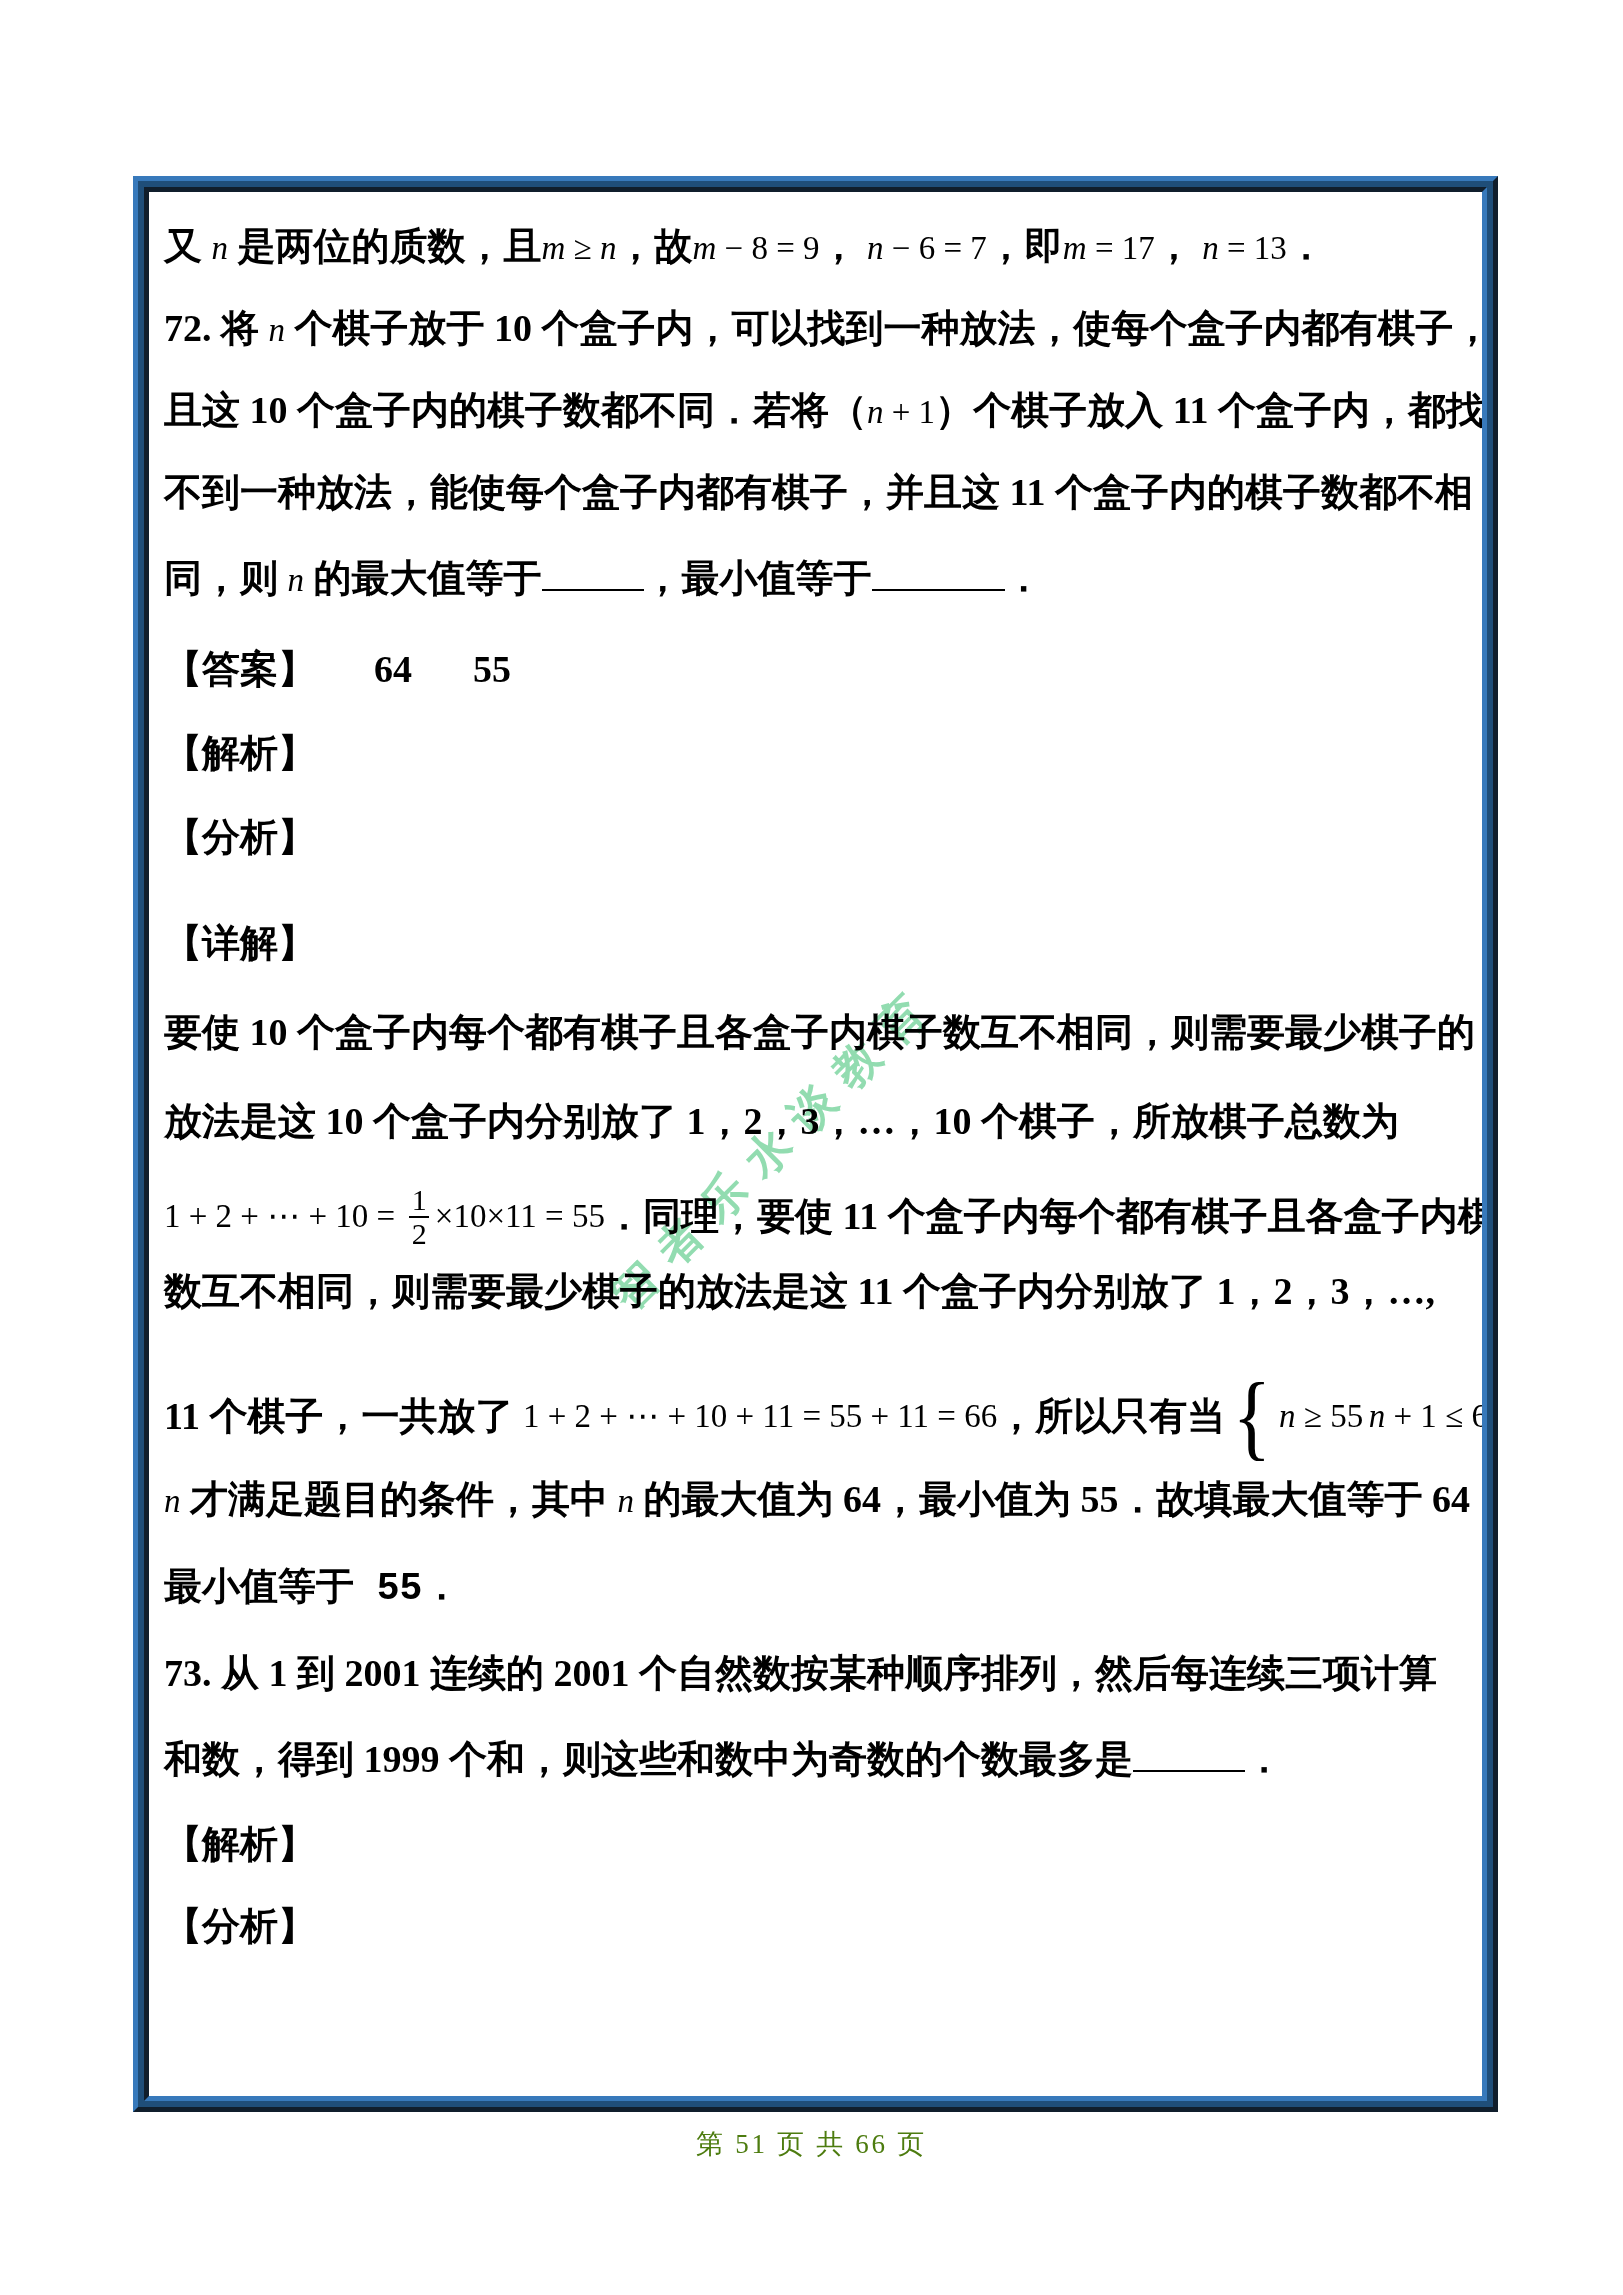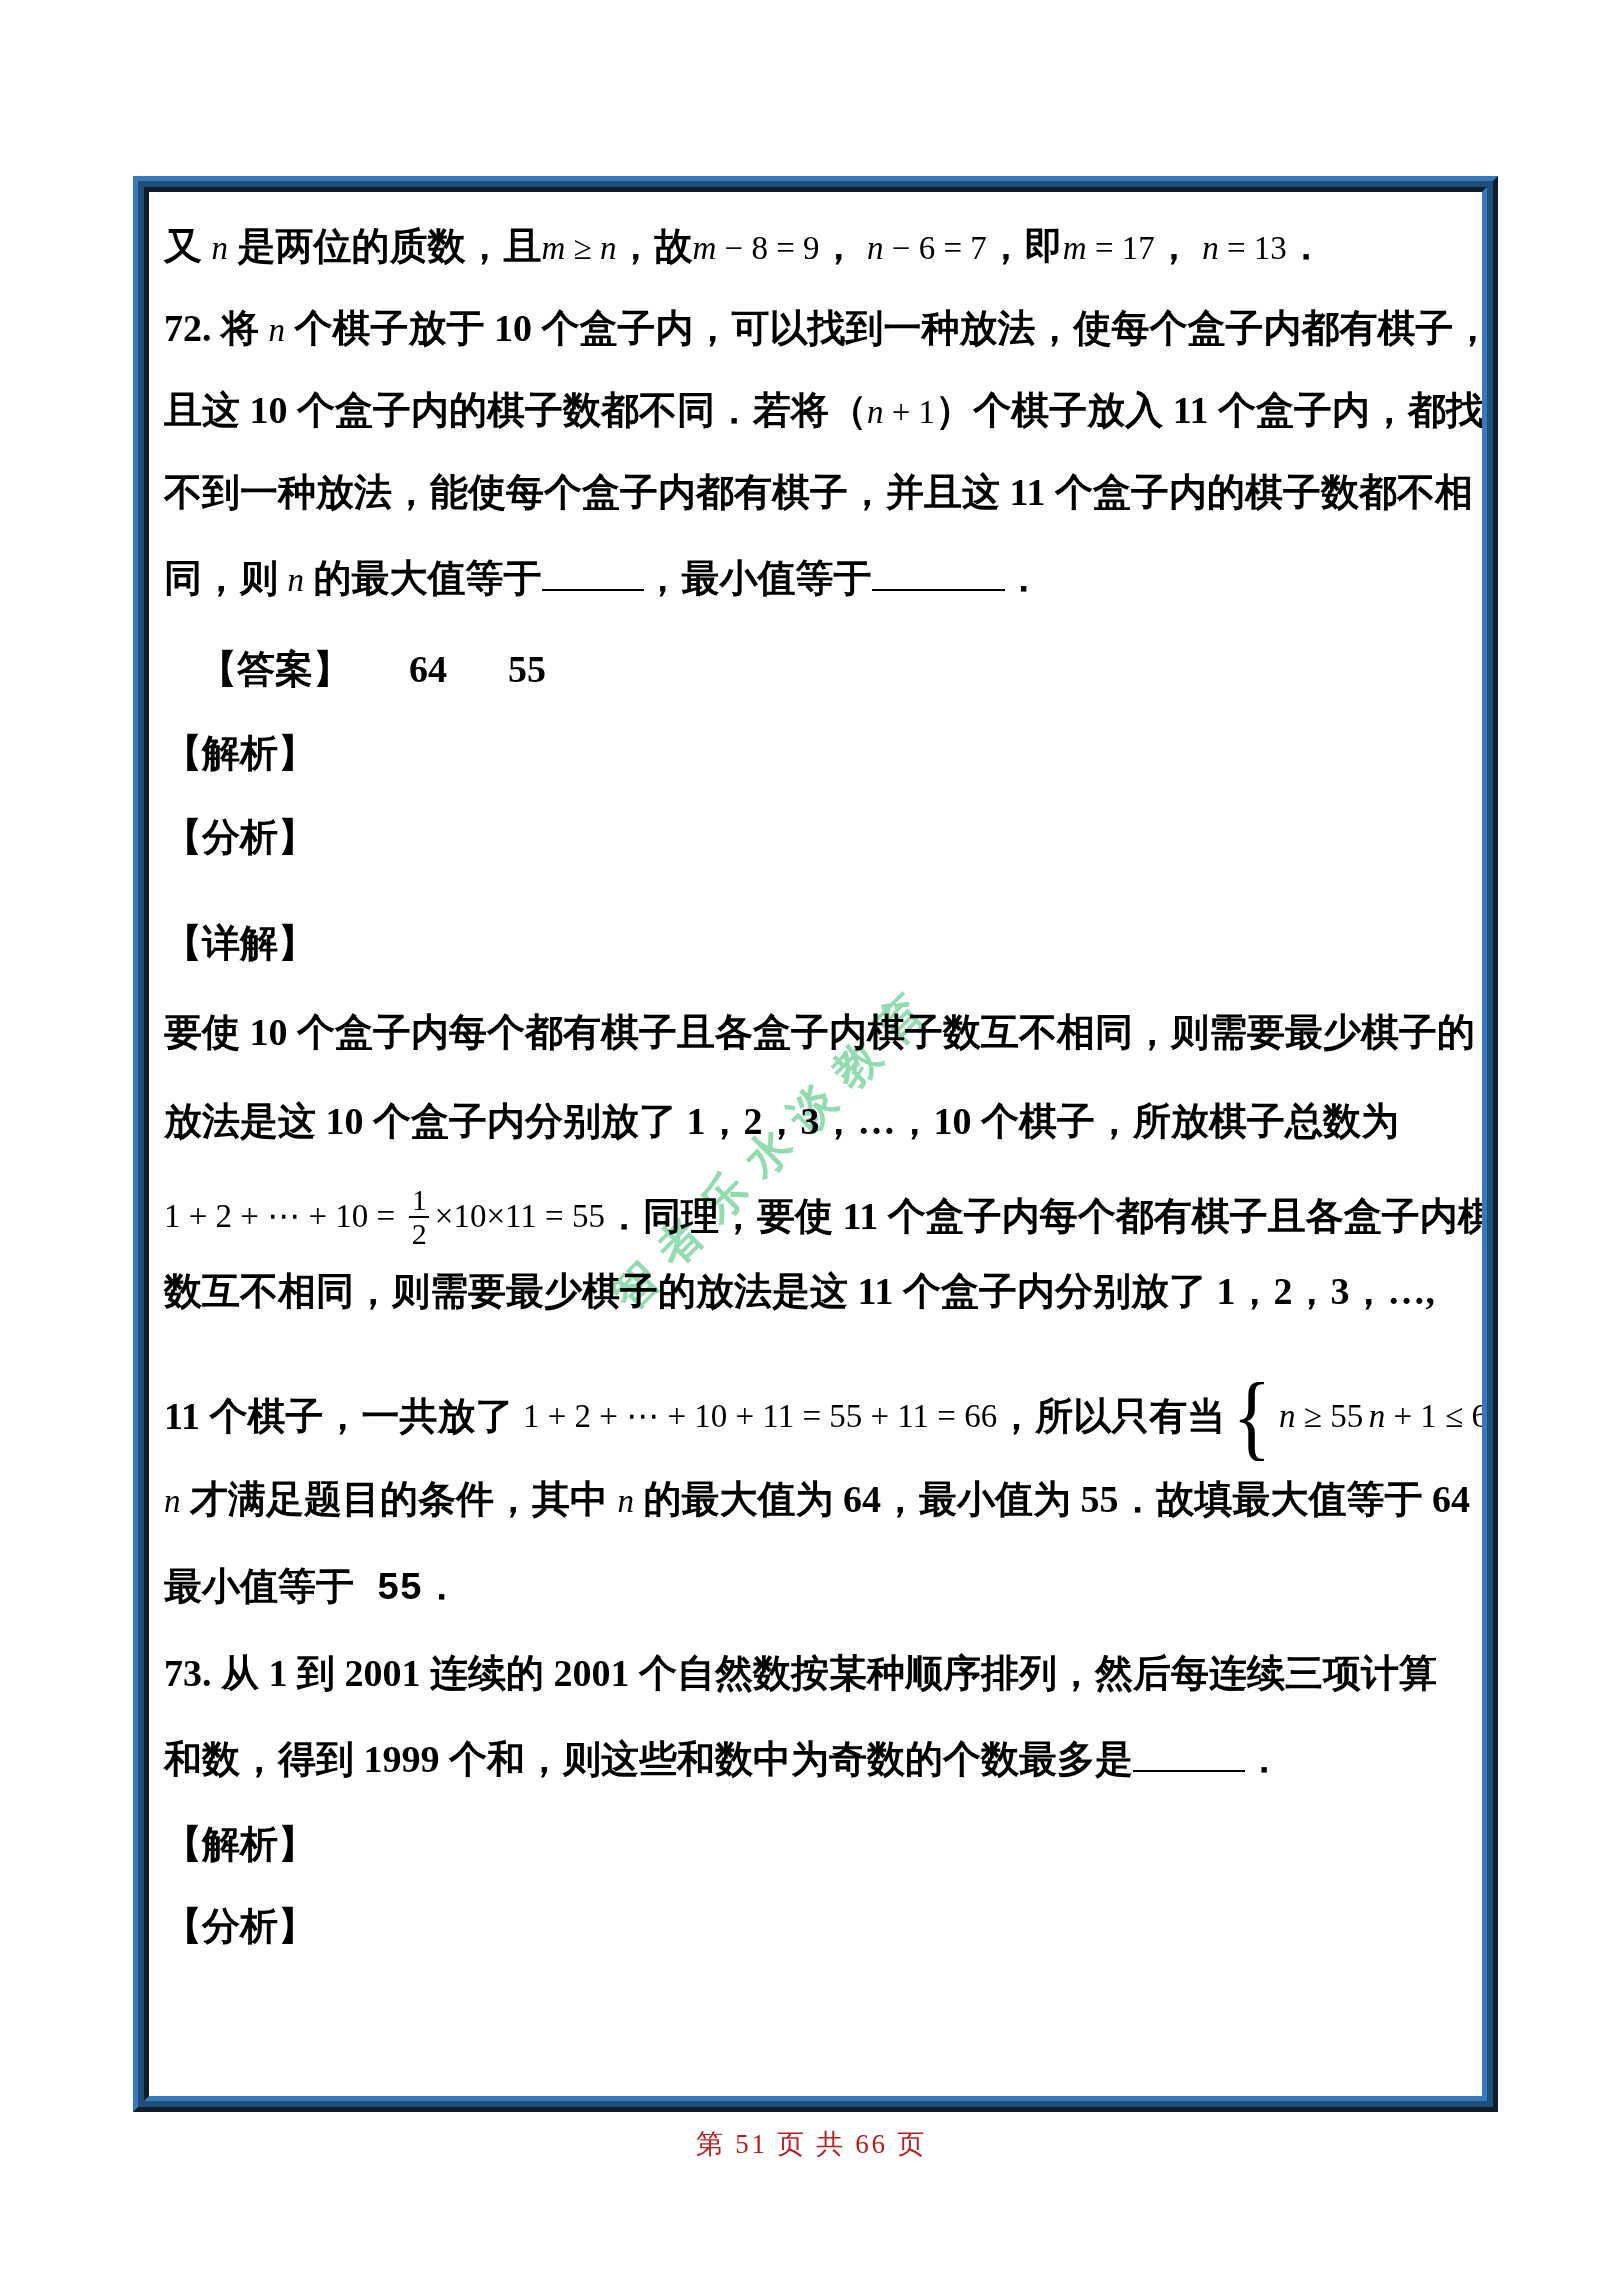--- a/index.html
+++ b/index.html
@@ -47,39 +47,39 @@
     display:inline-flex;flex-direction:column;align-items:center;
     font-size:30px;font-weight:normal;line-height:1.08;vertical-align:middle;margin:0 5.5px;
   }
   .frac .den{border-top:2px solid #000;padding:0 2.7px;}
   .bracewrap{display:inline-flex;align-items:center;vertical-align:middle;margin:0 4.1px;}
   .brace{font-size:95px;font-weight:normal;line-height:1;margin-right:4.1px;transform:scaleX(.85);}
   .stack{display:inline-flex;flex-direction:row;gap:5.5px;font-size:30px;font-weight:normal;line-height:1.15;}
   .mrow{display:block;}
   .footer{
     position:absolute;left:0;top:2126px;width:100%;text-align:center;z-index:2;
-    font-size:27px;font-weight:normal;color:#b91c1c;letter-spacing:2.7px;
+    font-size:27px;font-weight:normal;color:#4d7c0f;letter-spacing:2.7px;
   }
 </style>
 </head>
 <body>
 
 <div class="page">
   <div class="frame-outer">
     <div class="frame-mid">
       <div class="frame-inner">
         <div class="content" id="doc-body">
           <div class="watermark">智者乐水谈教育</div>
 
         <div class="line" style="height: 82px;"><span class="cn">又 </span><span class="math mi">n</span><span class="cn"> 是两位的质数，且</span><span class="math mi">m</span><span class="math"> ≥ </span><span class="math mi">n</span><span class="cn">，故</span><span class="math mi">m</span><span class="math"> − 8 = 9</span><span class="cn">， </span><span class="math mi">n</span><span class="math"> − 6 = 7</span><span class="cn">，即</span><span class="math mi">m</span><span class="math"> = 17</span><span class="cn">， </span><span class="math mi">n</span><span class="math"> = 13</span><span class="cn">．</span></div>
             <div class="line" style="height: 82px;"><span class="cn">72. 将 </span><span class="math mi">n</span><span class="cn"> 个棋子放于 10 个盒子内，可以找到一种放法，使每个盒子内都有棋子，</span></div>
             <div class="line" style="height: 82px;"><span class="cn">且这 10 个盒子内的棋子数都不同．若将（</span><span class="math mi">n</span><span class="math"> + 1</span><span class="cn">）个棋子放入 11 个盒子内，都找</span></div>
             <div class="line" style="height: 82px;"><span class="cn">不到一种放法，能使每个盒子内都有棋子，并且这 11 个盒子内的棋子数都不相</span></div>
             <div class="line" style="height: 95px;"><span class="cn">同，则 </span><span class="math mi">n</span><span class="cn"> 的最大值等于</span><span class="blank" style="width: 102px;"></span><span class="cn">，最小值等于</span><span class="blank" style="width: 133px;"></span><span class="cn">．</span></div>
-            <div class="line" style="height: 84px; margin-left: 35px;"><span class="cn">【答案】</span><span class="gap" style="width: 58px;"></span><span class="cn">64</span><span class="gap" style="width: 61px;"></span><span class="cn">55</span></div>
+            <div class="line" style="height: 84px;"><span class="cn">【答案】</span><span class="gap" style="width: 58px;"></span><span class="cn">64</span><span class="gap" style="width: 61px;"></span><span class="cn">55</span></div>
             <div class="line" style="height: 84px;"><span class="cn">【解析】</span></div>
             <div class="line" style="height: 84px;"><span class="cn">【分析】</span></div>
             <div class="line" style="height: 89px; margin-top: 22px;"><span class="cn">【详解】</span></div>
             <div class="line" style="height: 89px;"><span class="cn">要使 10 个盒子内每个都有棋子且各盒子内棋子数互不相同，则需要最少棋子的</span></div>
             <div class="line" style="height: 68px;"><span class="cn">放法是这 10 个盒子内分别放了 1，2，3，…，10 个棋子，所放棋子总数为</span></div>
             <div class="line vcenter" style="height: 102px;">
               <span class="math">1 + 2 + ⋯ + 10 = </span>
               <span class="frac"><span class="num">1</span><span class="den">2</span></span>
               <span class="math">×10×11 = 55</span>
               <span class="cn">．同理，要使 11 个盒子内每个都有棋子且各盒子内棋子</span>

